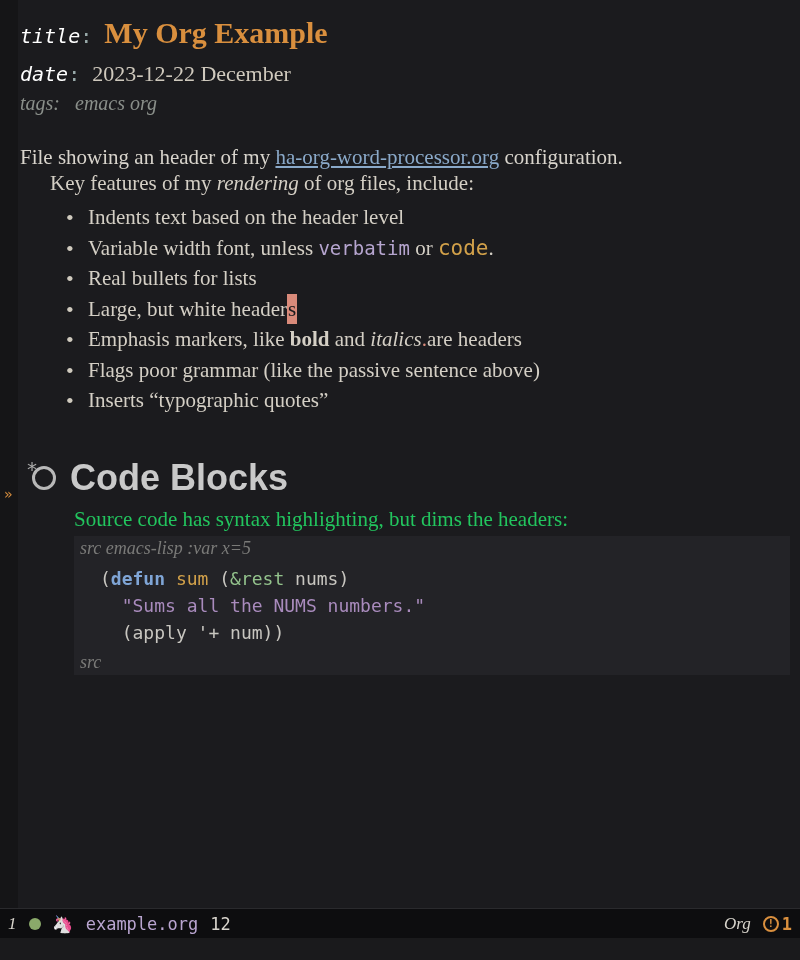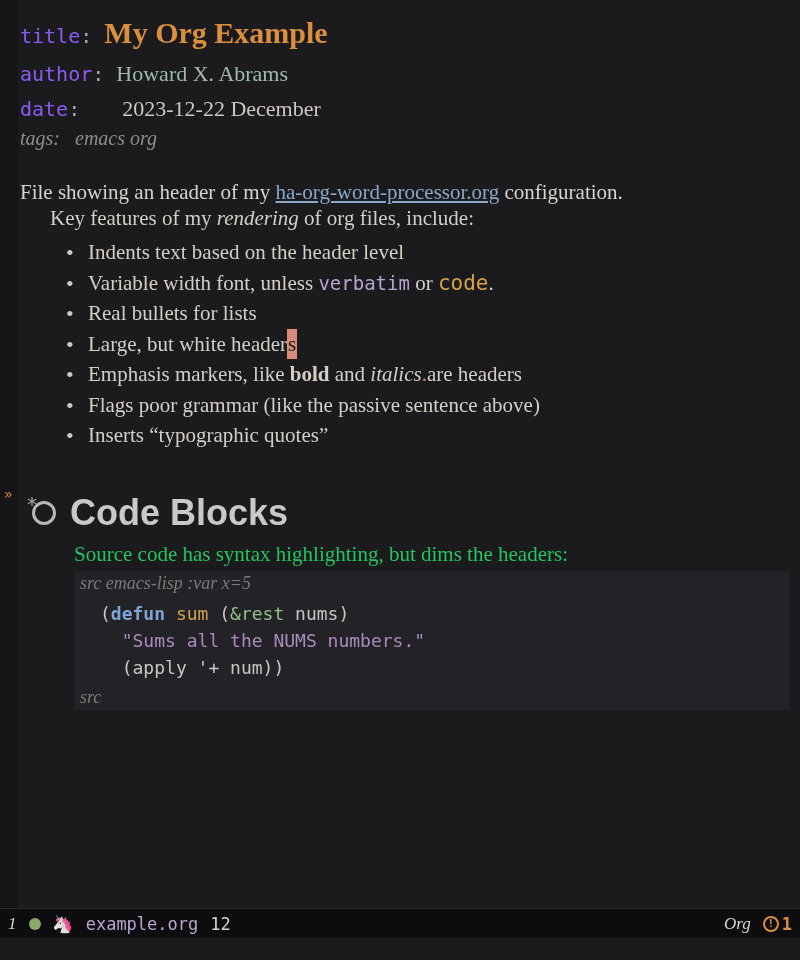--- a/index.html
+++ b/index.html
@@ -33,30 +33,30 @@
     position: absolute;
     left: 20px; top: 10px; right: 10px;
     font-size: 20px;
   }
   .meta-line {
     font-family: 'Menlo','Consolas',monospace;
     font-size: 20px;
     line-height: 1.5;
     margin-bottom: 2px;
   }
-  .meta-key { color: #8b5cf6; }
+  .meta-key { color: #ffffff; font-style: italic; }
   .meta-colon { color: #9aa; }
   .title-val {
     font-family: Georgia, serif;
     font-weight: 700;
     color: #d98f3e;
     font-size: 30px;
   }
   .author-val { color: #9fb9b3; font-family: Georgia, serif; font-size: 22px; }
-  .date-val { color: #cfc9bd; font-family: Georgia, serif; font-size: 22px; margin-left: 30px; }
+  .date-val { color: #cfc9bd; font-family: Georgia, serif; font-size: 22px; }
   .tags-line { font-style: italic; color: #8a8f8a; font-family: Georgia, serif; font-size: 20px; margin-top: 2px;}
   .tags-key { font-style: italic; color: #8a8f8a;}
   .intro-para {
     margin-top: 28px;
     font-size: 21px;
     color: #d8d4cc;
     line-height: 1.35;
   }
   .link {
     color: #8aa9c9;
@@ -237,24 +237,20 @@
 
   <div class="fringe">
     <span class="fringe-mark" style="top:486px">»</span>
   </div>
 
   <div class="content">
 
     <div class="meta-line">
       <span class="meta-key">title</span><span class="meta-colon">: </span>
       <span class="title-val">My Org Example</span>
-    </div>
-    <div class="meta-line">
-      <span class="meta-key">author</span><span class="meta-colon">: </span>
-      <span class="author-val">Howard X. Abrams</span>
     </div>
     <div class="meta-line">
       <span class="meta-key">date</span><span class="meta-colon">: </span>
       <span class="date-val">2023-12-22 December</span>
     </div>
     <div class="tags-line">
       <span class="tags-key">tags:</span>&nbsp;&nbsp;
       <span>emacs org</span>
     </div>
 

